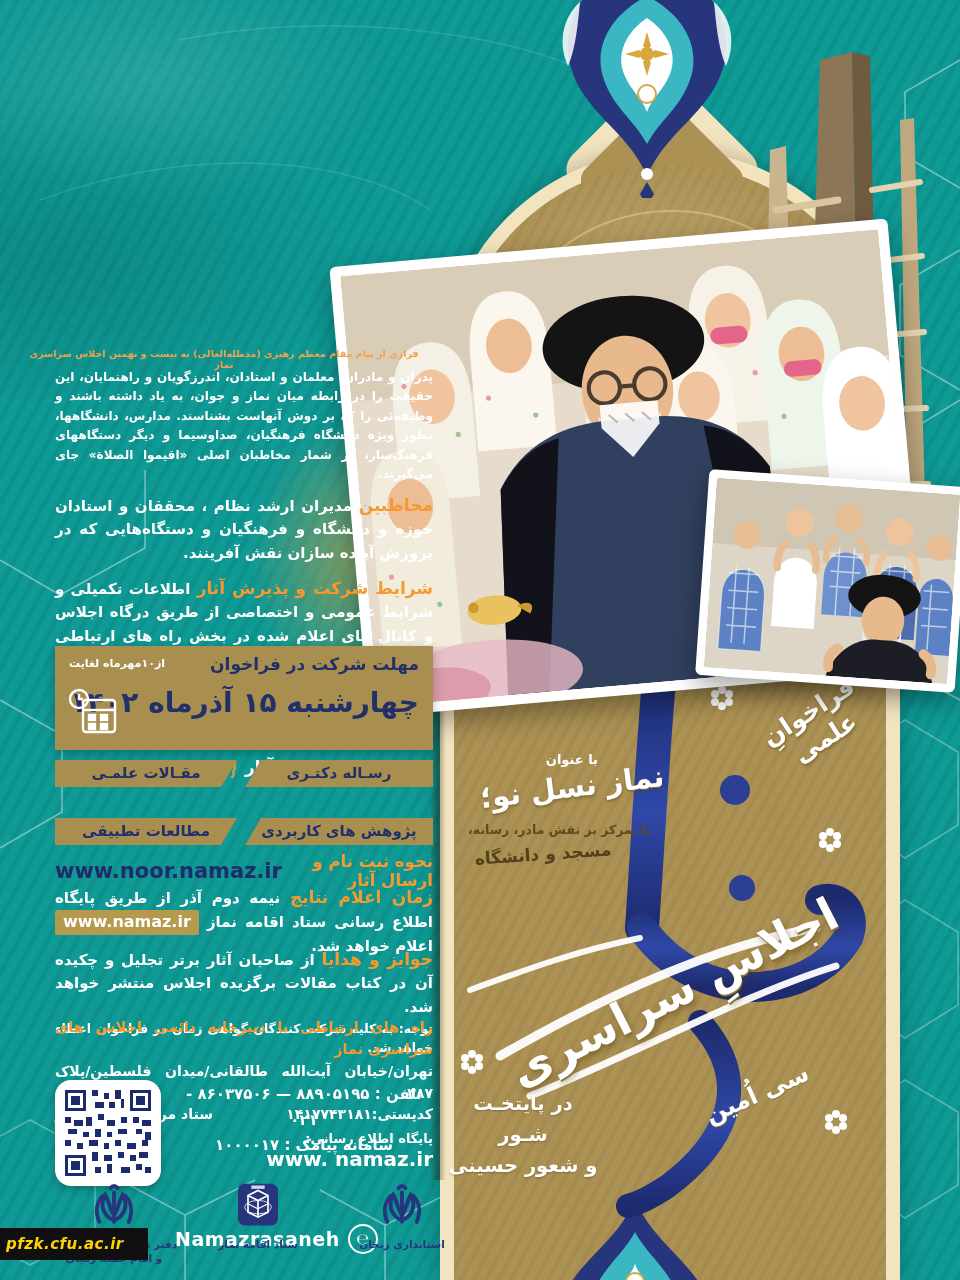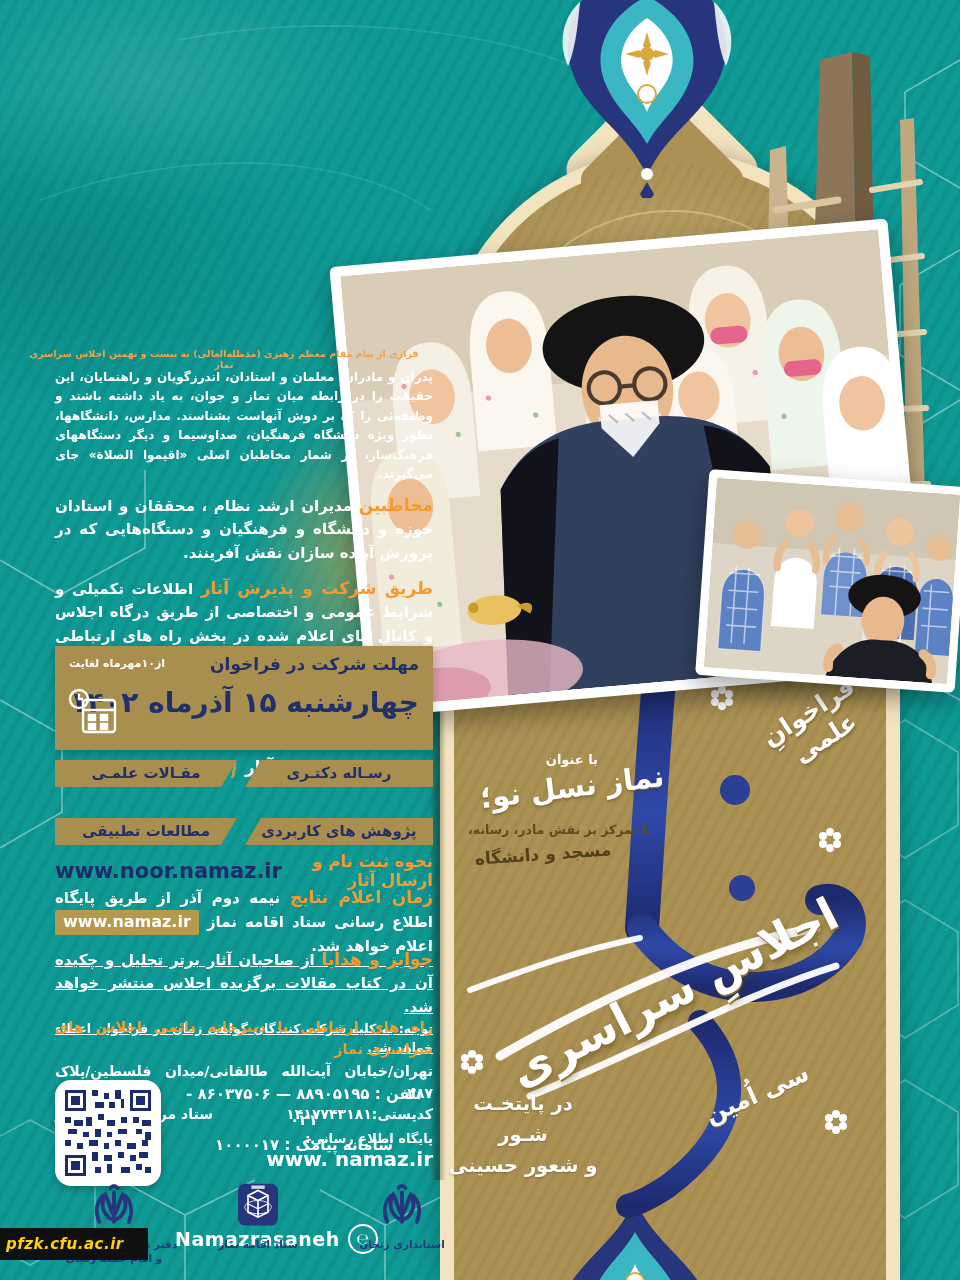--- a/index.html
+++ b/index.html
@@ -71,21 +71,21 @@
   .pill.l{clip-path:polygon(0 0,100% 0,calc(100% - 16px) 100%,0 100%);}
   .row1{top:760px;} .row2{top:818px;}
   .p-r{left:245px;width:188px;} .p-l{left:55px;width:182px;}
   .register-line{position:absolute;left:55px;top:852px;width:378px;display:flex;flex-direction:row-reverse;
     justify-content:space-between;align-items:center;}
   .register-line .lbl{color:#f49a2e;font-weight:bold;font-size:16.5px;}
   .register-line .url{color:#1e2c6b;font-weight:bold;font-size:21px;direction:ltr;}
   .sec-results{top:884px;}
   .chip{display:inline-block;background:#b59a4e;color:#fff;font-weight:bold;font-size:16px;
     padding:0 8px;border-radius:2px;direction:ltr;}
-  .sec-awards{top:946px;text-decoration:underline;}
+  .sec-awards{top:946px;}
   .awards-note{font-size:12.5px;font-weight:bold;}
   .sec-contact{top:1016px;font-size:14px;}
   .sec-contact .ttl{color:#f49a2e;font-size:14.5px;font-weight:bold;}
   .addr2-row{display:flex;flex-direction:row-reverse;justify-content:space-between;}
   .qr-card{position:absolute;left:55px;top:1080px;width:106px;height:106px;background:#fff;border-radius:16px;
     display:flex;align-items:center;justify-content:center;box-shadow:0 3px 8px rgba(0,0,0,.25);}
   .contact-lines{position:absolute;left:175px;top:1082px;width:258px;color:#fff;font-size:15px;
     font-weight:bold;line-height:1.7;text-align:center;}
   .site-line{position:absolute;left:175px;top:1128px;width:258px;color:#fff;text-align:right;}
   .site-line .lab{font-size:13px;font-weight:bold;}
@@ -414,21 +414,21 @@
 
   <div class="note-line rtl">فرازی از پیام مقام معظم رهبری (مدظله‌العالی) به بیست و نهمین اجلاس سراسری نماز</div>
   <div class="message rtl">پدران و مادران، معلمان و استادان، اندرزگویان و راهنمایان، این حقیقت را در رابطه میان نماز و جوان، به یاد داشته باشند و وظیفه‌ئی را که بر دوش آنهاست بشناسند. مدارس، دانشگاهها، بطور ویژه دانشگاه فرهنگیان، صداوسیما و دیگر دستگاههای فرهنگ‌ساز، در شمار مخاطبان اصلی «اقیموا الصلاة» جای می‌گیرند.</div>
 
   <div class="sec sec-audience rtl">
     <span class="lbl">مخاطبین</span>
     <span>مدیران ارشد نظام ، محققان و استادان حوزه و دانشگاه و فرهنگیان و دستگاه‌هایی که در پرورش آینده سازان نقش آفرینند.</span>
   </div>
 
   <div class="sec sec-conditions rtl">
-    <span class="lbl">طریق شرکت و پذیرش آثار</span>
+    <span class="lbl">شرایط شرکت و پذیرش آثار</span>
     <span>اطلاعات تکمیلی و شرایط عمومی و اختصاصی از طریق درگاه اجلاس و کانال های اعلام شده در بخش راه های ارتباطی قابل مشاهده می باشد.</span>
   </div>
 
   <div class="deadline-box">
     <div class="deadline-row1 rtl">مهلت شرکت در فراخوان</div>
     <div class="deadline-range rtl">از۱۰مهرماه لغایت</div>
     <div class="deadline-date rtl">چهارشنبه ۱۵ آذرماه ۱۴۰۲</div>
     <svg class="deadline-icon" viewBox="0 0 52 48">
       <g fill="none" stroke="#fff" stroke-width="2.4">
         <rect x="16" y="12" width="32" height="32" rx="3"></rect>

